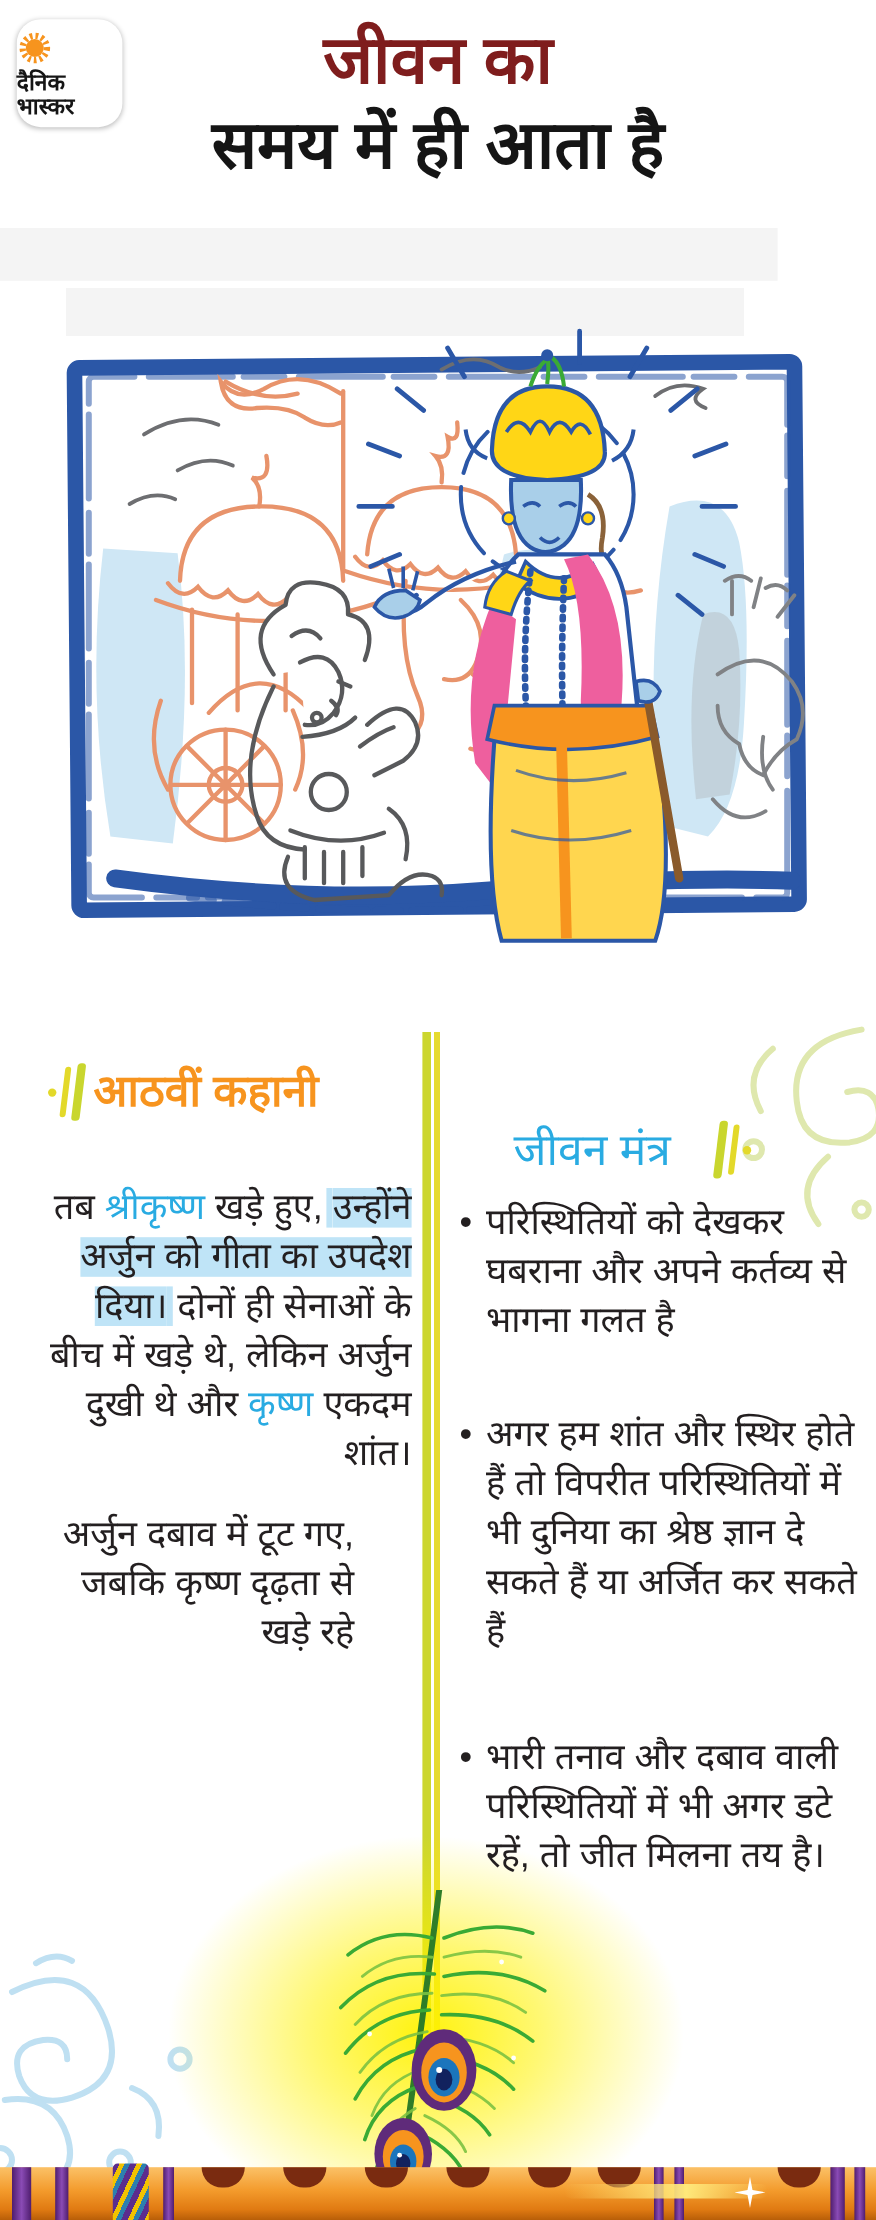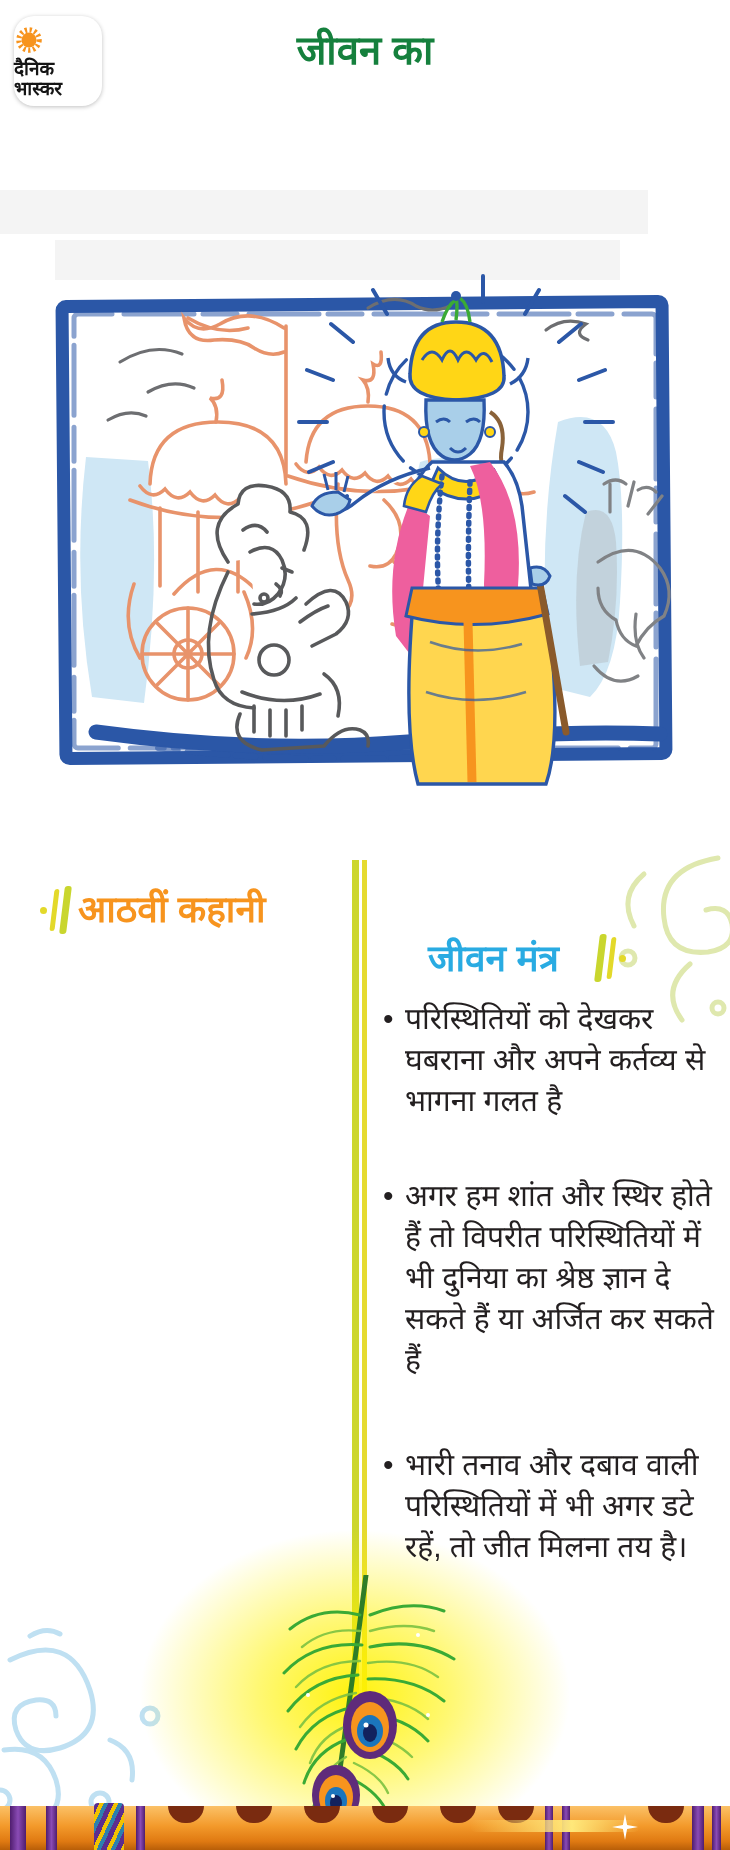--- a/index.html
+++ b/index.html
@@ -6,30 +6,30 @@
   body{width:730px;height:1850px;position:relative;background:#fff;overflow:hidden;
        font-family:"Liberation Sans", sans-serif;}
   .abs{position:absolute;}
 
   
   .logo{left:14px;top:16px;width:88px;height:90px;background:#fff;border-radius:20px;
         box-shadow:0 1px 4px rgba(0,0,0,.25);z-index:5;}
   .logo-sun{margin:9px auto 0;width:30px;height:30px;}
   .logo-text{font-weight:bold;font-size:19px;line-height:20px;color:#151515;letter-spacing:0;}
   .title{left:0;top:14px;width:730px;text-align:center;z-index:2;}
-  .t-or{color:#15803d;font-weight:bold;font-size:40px;line-height:72px;}
+  .t-or{color:#7f1d1d;font-weight:bold;font-size:56px;line-height:72px;}
   .t-bk{color:#151515;font-weight:bold;font-size:56px;line-height:70px;}
   .gray-band{background:#f4f4f4;z-index:0;}
 
   
   .illus{left:38px;top:262px;width:655px;height:555px;z-index:1;}
 
   
   .h-story{left:78px;top:882px;font-size:37px;font-weight:bold;color:#F7941E;z-index:4;}
-  .h-mantra{left:428px;top:931px;font-size:37px;font-weight:bold;color:#29ABE2;z-index:4;}
+  .h-mantra{left:428px;top:931px;font-size:37px;font-weight:normal;color:#29ABE2;z-index:4;}
   .orn{display:flex;align-items:center;gap:5px;z-index:4;}
   .orn .dot{width:7px;height:7px;border-radius:50%;background:#e3d92a;}
   .orn .b1{width:5px;height:42px;background:#e3d92a;transform:skewX(-7deg);border-radius:3px;}
   .orn .b2{width:7px;height:48px;background:#c9d62e;transform:skewX(-7deg);border-radius:3px;}
   .divider{left:352px;top:860px;width:17px;height:852px;z-index:1;
      background:linear-gradient(90deg,#ccd62e 0 7px,rgba(0,0,0,0) 7px 10px,#e6db2f 10px 15px,rgba(0,0,0,0) 15px);}
   .story-col{left:28px;top:986px;width:315px;text-align:right;font-size:30px;line-height:41px;
      color:#231F20;z-index:3;}
   .story-col p{margin:0 0 26px 0;}
   .mantra-col{left:383px;top:998px;width:334px;font-size:30px;line-height:41px;color:#231F20;z-index:3;}
@@ -69,20 +69,21 @@
   <svg class="logo-sun" viewBox="0 0 40 40">
     <circle cx="20" cy="20" r="10" fill="#f7941e"></circle>
     <circle cx="20" cy="20" r="13.5" fill="none" stroke="#f7941e" stroke-width="7" stroke-dasharray="3 3.4"></circle>
   </svg>
   <div class="logo-text">दैनिक</div>
   <div class="logo-text">भास्कर</div>
 </div>
 
 <div class="abs title">
   <div class="t-or">जीवन का</div>
+  <div class="t-bk">समय में ही आता है</div>
 </div>
 
 <svg class="abs illus" viewBox="0 0 655 555">
 
   <path d="M48,195 q-14,120 6,240 l52,6 q18,-135 4,-242 z" fill="#cfe7f5"></path>
   <path d="M520,160 q46,-18 58,30 q10,50 4,150 q-4,70 -30,95 l-40,-10 q-14,-140 8,-265z" fill="#cfe7f5"></path>
   <path d="M382,200 q50,-15 62,25 q10,40 -6,90 l-56,6 q-14,-70 0,-121z" fill="#cfe7f5"></path>
   <path d="M548,250 q26,-10 30,30 q4,60 -8,120 l-28,4 q-10,-90 6,-154z" fill="#b9c4cc" opacity=".6"></path>
 
   <g fill="none" stroke="#2b57a7" stroke-linecap="round">
@@ -217,20 +218,22 @@
 <div class="abs divider"></div>
 
 <div class="abs h-mantra">जीवन मंत्र</div>
 <div class="abs orn" style="left:597px;top:934px;">
   <div class="b2"></div>
     <div class="b1"></div>
     <div class="dot"></div>
 </div>
 
 <div class="abs story-col">
+  <p><span>तब </span><span class="blue-word">श्रीकृष्ण</span><span> खड़े हुए, </span><span class="hl">उन्होंने अर्जुन को गीता का उपदेश दिया।</span><span> दोनों ही सेनाओं के बीच में खड़े थे, लेकिन अर्जुन दुखी थे और </span><span class="blue-word">कृष्ण</span><span> एकदम शांत। </span></p>
+  <p><span class="tail">अर्जुन दबाव में टूट गए, जबकि कृष्ण दृढ़ता से खड़े रहे</span></p>
 </div>
 
 <div class="abs mantra-col">
   <div class="bullet-row" style="margin-bottom:54px;">
     <span class="bullet-dot">•</span>
     <span>परिस्थितियों को देखकर घबराना और अपने कर्तव्य से भागना गलत है</span>
   </div>
   <div class="bullet-row" style="margin-bottom:64px;">
     <span class="bullet-dot">•</span>
     <span>अगर हम शांत और स्थिर होते हैं तो विपरीत परिस्थितियों में भी दुनिया का श्रेष्ठ ज्ञान दे सकते हैं या अर्जित कर सकते हैं</span>

